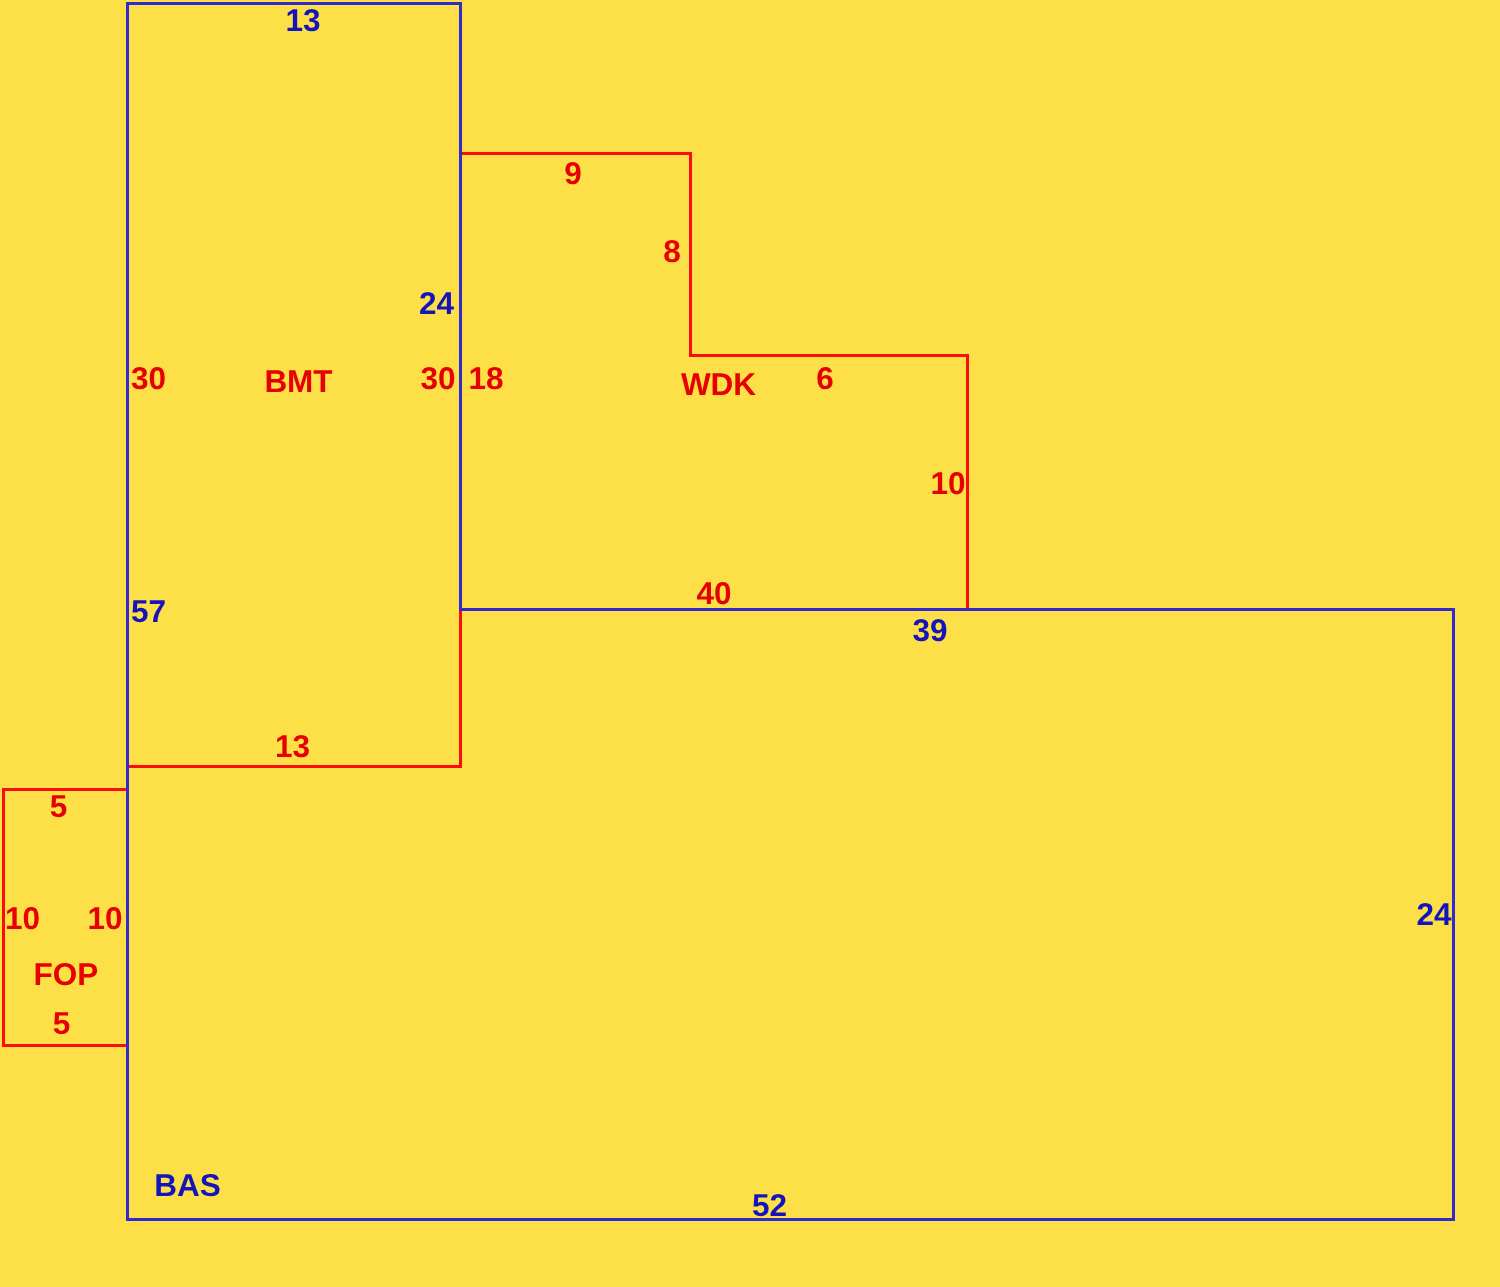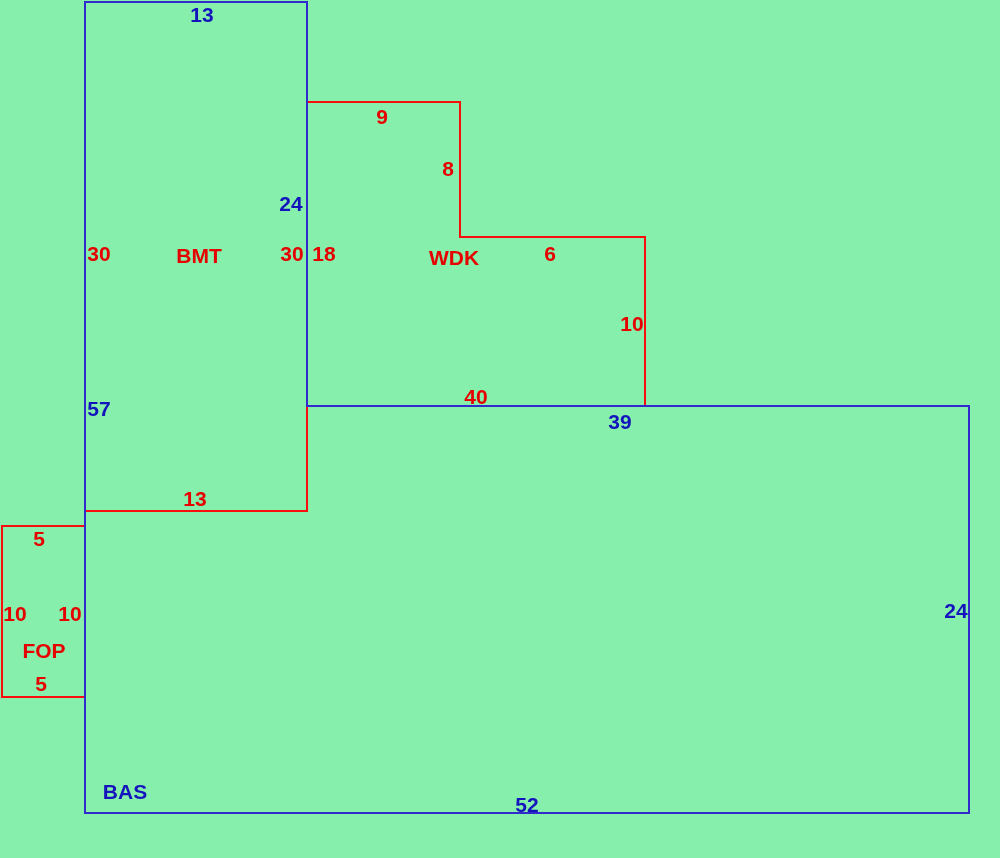--- a/index.html
+++ b/index.html
@@ -4,21 +4,21 @@
 <style>
   html, body {
     margin: 0;
     padding: 0;
     background: #ffffff;
   }
   #stage {
     position: relative;
     width: 1000px;
     height: 858px;
-    background: #86efac;
+    background: #fde047;
     overflow: hidden;
     font-family: "Liberation Sans", sans-serif;
   }
   #sketch-svg {
     position: absolute;
     left: 0;
     top: 0;
   }
   .outline {
     fill: none;
@@ -49,32 +49,32 @@
     <path class="outline red" d="M307 406 V102 H460 V237 H645 V406 Z"></path>
     <path class="outline red" d="M2 526 H85 V697 H2 Z"></path>
     <path class="outline blue" d="M85 2 H307 V406 H969 V813 H85 Z"></path>
   </svg>
 
   <div class="lbl blue" style="left:202px; top:14px">13</div>
   <div class="lbl blue" style="left:291px; top:203px">24</div>
   <div class="lbl blue" style="left:99px;  top:408px">57</div>
   <div class="lbl blue" style="left:620px; top:421px">39</div>
   <div class="lbl blue" style="left:956px; top:610px">24</div>
-  <div class="lbl blue" style="left:527px; top:804px">52</div>
+  <div class="lbl blue" style="left:513px; top:804px">52</div>
   <div class="lbl blue" style="left:125px; top:791px">BAS</div>
 
   <div class="lbl red" style="left:99px;  top:253px">30</div>
   <div class="lbl red" style="left:199px; top:255px">BMT</div>
   <div class="lbl red" style="left:292px; top:253px">30</div>
   <div class="lbl red" style="left:195px; top:498px">13</div>
 
   <div class="lbl red" style="left:324px; top:253px">18</div>
   <div class="lbl red" style="left:382px; top:116px">9</div>
   <div class="lbl red" style="left:448px; top:168px">8</div>
-  <div class="lbl red" style="left:454px; top:257px">WDK</div>
+  <div class="lbl red" style="left:479px; top:257px">WDK</div>
   <div class="lbl red" style="left:550px; top:253px">6</div>
   <div class="lbl red" style="left:632px; top:323px">10</div>
   <div class="lbl red" style="left:476px; top:396px">40</div>
 
   <div class="lbl red" style="left:39px; top:538px">5</div>
   <div class="lbl red" style="left:15px; top:613px">10</div>
   <div class="lbl red" style="left:44px; top:650px">FOP</div>
   <div class="lbl red" style="left:70px; top:613px">10</div>
   <div class="lbl red" style="left:41px; top:683px">5</div>
 

